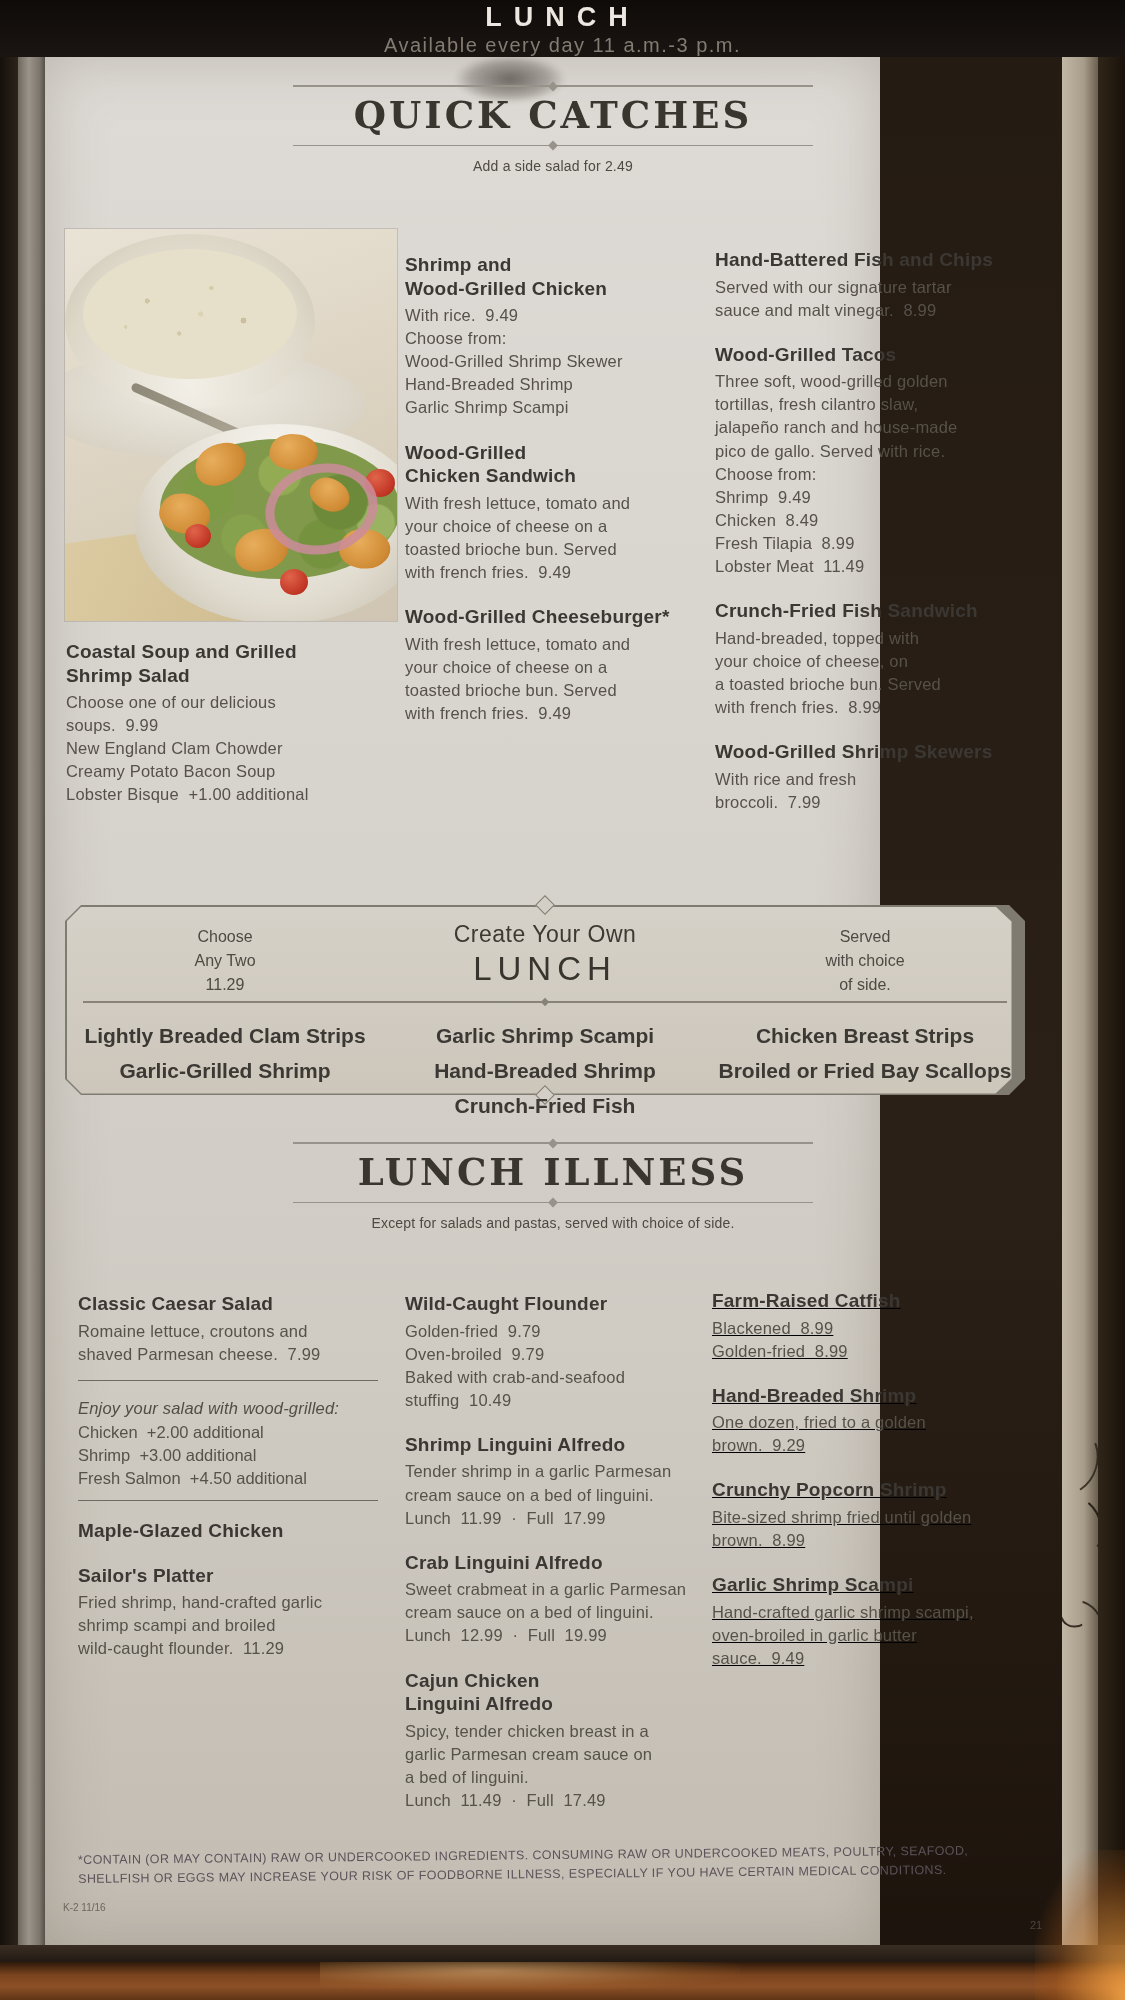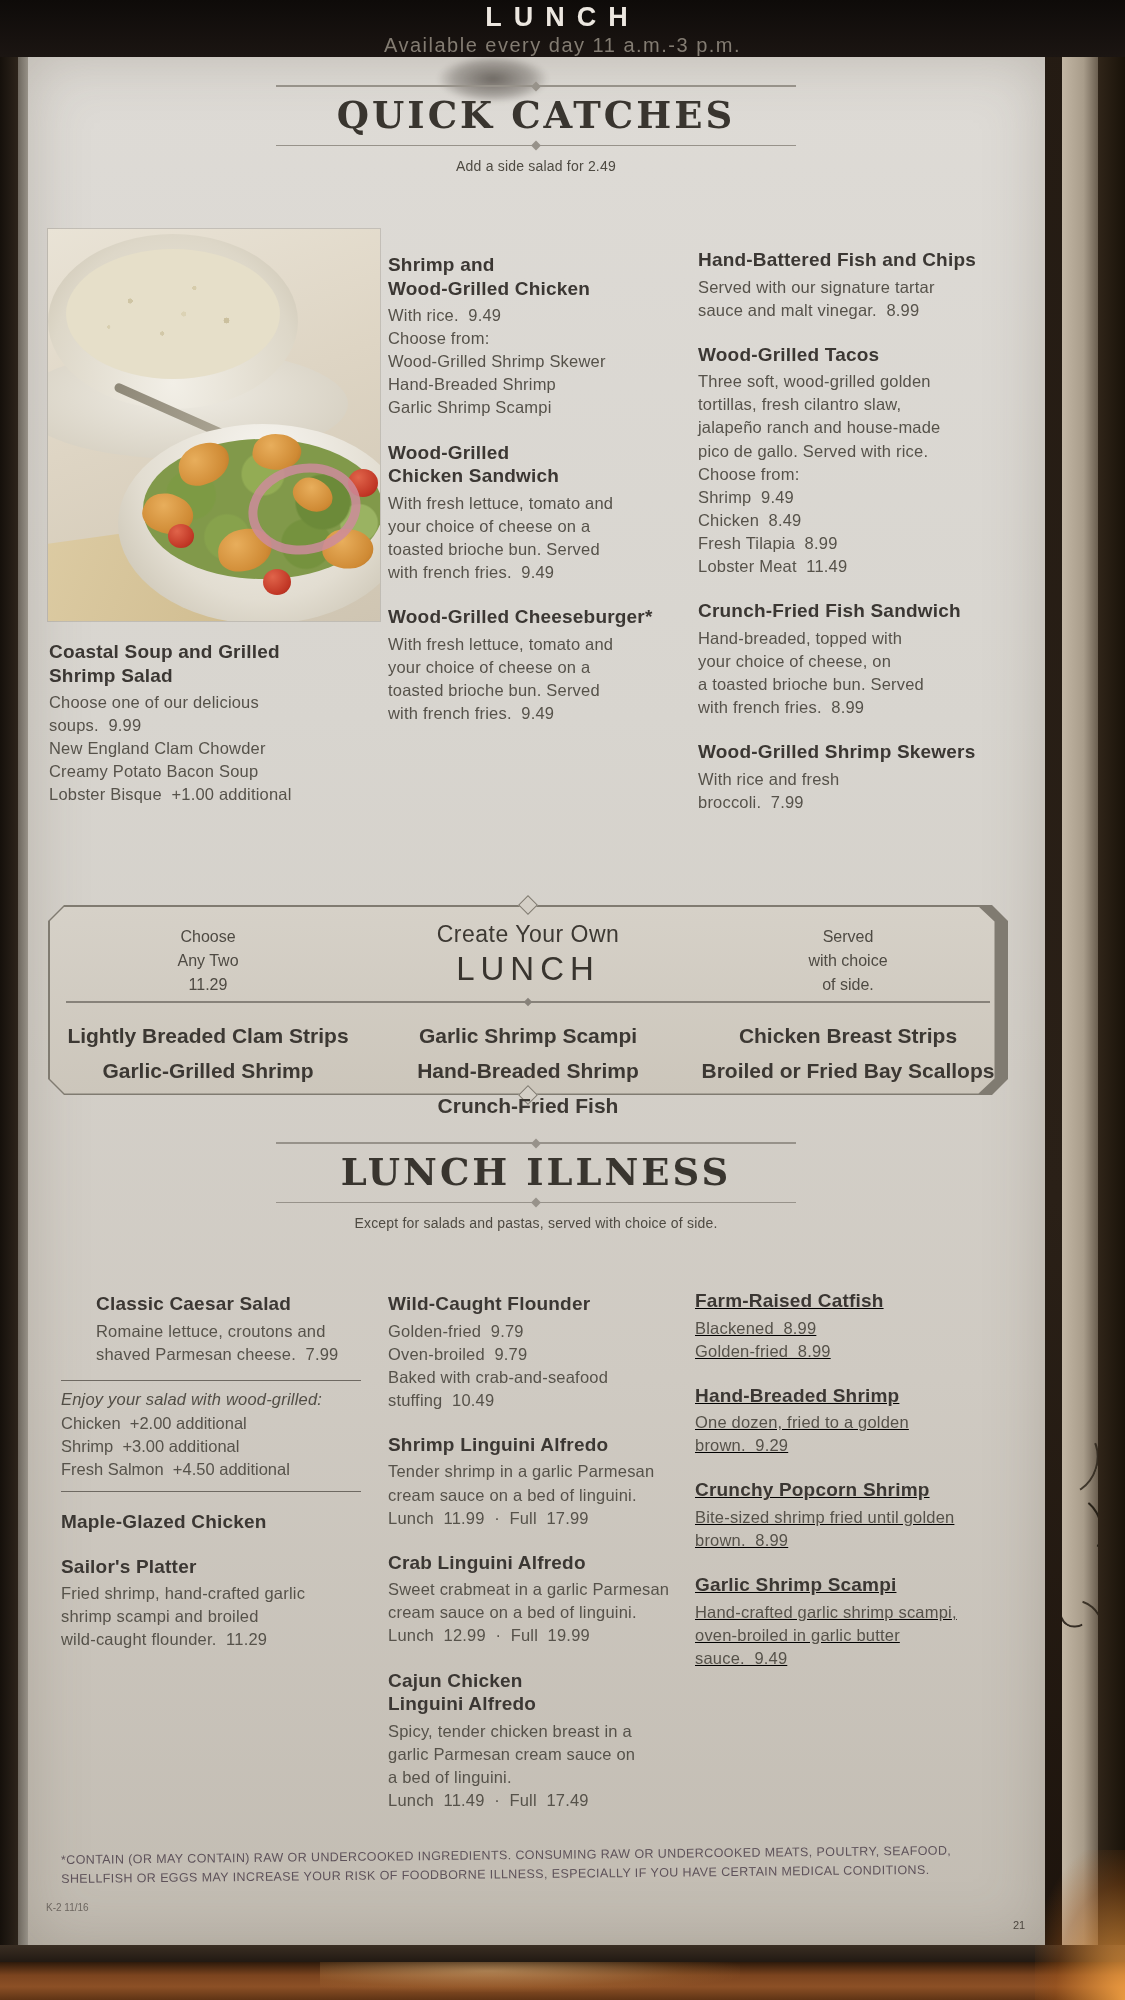--- a/index.html
+++ b/index.html
@@ -30,21 +30,21 @@
   
   .bottom-cover{position:absolute;left:0;top:1945px;width:1125px;height:28px;background:linear-gradient(180deg,#3a2e23,#120c08);}
   .table-wood{position:absolute;left:0;top:1962px;width:1125px;height:38px;
     background:linear-gradient(180deg,#2e1a0b,#7b441f 35%,#8c5026 65%,#5f3415);}
   .wood-sheen{position:absolute;left:320px;top:1962px;width:420px;height:30px;
     background:radial-gradient(ellipse at 40% 30%,rgba(255,214,150,.45),rgba(200,140,70,.15) 55%,transparent 75%);}
   .glow-right{position:absolute;right:0;bottom:0;width:90px;height:150px;
     background:radial-gradient(ellipse at 100% 100%,rgba(255,170,70,.85),rgba(170,90,25,.35) 55%,transparent 78%);}
 
   
-  .page{position:absolute;left:28px;top:57px;width:1017px;height:1888px;
+  .page{position:absolute;left:45px;top:57px;width:835px;height:1888px;
     background:linear-gradient(180deg,#dedbd6 0%,#d8d5cf 35%,#cfcac2 70%,#c2bcb2 100%);
     box-shadow:inset 0 0 60px rgba(90,80,65,.25);z-index:4;}
   .smudge{position:absolute;left:395px;top:-8px;width:140px;height:60px;
     background:radial-gradient(closest-side,rgba(25,18,12,.55),rgba(25,18,12,.25) 55%,transparent 80%);
     filter:blur(2px);}
 
   
   .sec-head{position:absolute;width:600px;text-align:center;}
   .sec-head .rule{position:relative;height:1.5px;background:#97928a;margin:0 40px;}
   .sec-head .rule em{position:absolute;left:50%;top:-2.5px;width:7px;height:7px;background:#97928a;
@@ -115,21 +115,21 @@
   .cyo-side{font-size:16px;color:#4e4a43;line-height:1.5;white-space:pre-wrap;padding-top:6px;}
   .cyo-t1{font-size:23px;color:#3d3933;letter-spacing:.5px;margin-top:2px;}
   .cyo-t2{font-size:33px;color:#38342e;letter-spacing:6px;margin-top:2px;}
   .cyo-div{position:absolute;left:18px;right:18px;top:96px;height:1.5px;background:#87827a;}
   .cyo-div em{position:absolute;left:50%;top:-2.5px;width:6px;height:6px;background:#87827a;transform:translateX(-50%) rotate(45deg);}
   .cyo-items{position:absolute;left:0;top:108px;width:100%;display:flex;text-align:center;}
   .cyo-item{font-size:21px;font-weight:bold;color:#3c3833;margin-top:11px;}
 
   
   .addon{border-top:1.5px solid #6e6962;border-bottom:1.5px solid #6e6962;
-     padding:9px 0 10px;margin:14px 0 18px;width:300px;}
+     padding:18px 0 10px;margin:14px 0 18px;width:300px;}
   .addon-lead{font-style:italic;font-size:16.5px;color:#514d45;letter-spacing:.2px;}
   .addon-body{font-size:16.5px;color:#56524a;line-height:1.4;white-space:pre-wrap;margin-top:3px;}
 
   
   .disclaimer{position:absolute;left:33px;top:1789px;width:945px;font-size:12.5px;color:#5e525a;
      letter-spacing:.4px;line-height:1.55;white-space:pre-wrap;transform:rotate(-.6deg);}
   .plate-code{position:absolute;left:18px;top:1845px;font-size:10px;color:#6d6660;}
   .page-num{position:absolute;left:985px;top:1862px;font-size:11px;color:#4c463f;}
 </style>
 </head>
@@ -299,21 +299,21 @@
           <em></em>
         </div>
       <div class="sec-title">LUNCH ILLNESS</div>
       <div class="rule">
           <em></em>
         </div>
       <div class="sec-note">Except for salads and pastas, served with choice of side.</div>
     </div>
 
     <div class="col" style="left:33px;top:1235px;width:320px;">
-      <div class="mi" style="margin-bottom:0;margin-left:35px;">
+      <div class="mi" style="margin-bottom:0;">
         <div class="mi-name">Classic Caesar Salad</div>
         <div class="mi-body">Romaine lettuce, croutons and
 shaved Parmesan cheese.  7.99</div>
       </div>
       <div class="addon">
         <div class="addon-lead">Enjoy your salad with wood-grilled:</div>
         <div class="addon-body">Chicken  +2.00 additional
 Shrimp  +3.00 additional
 Fresh Salmon  +4.50 additional</div>
       </div>

